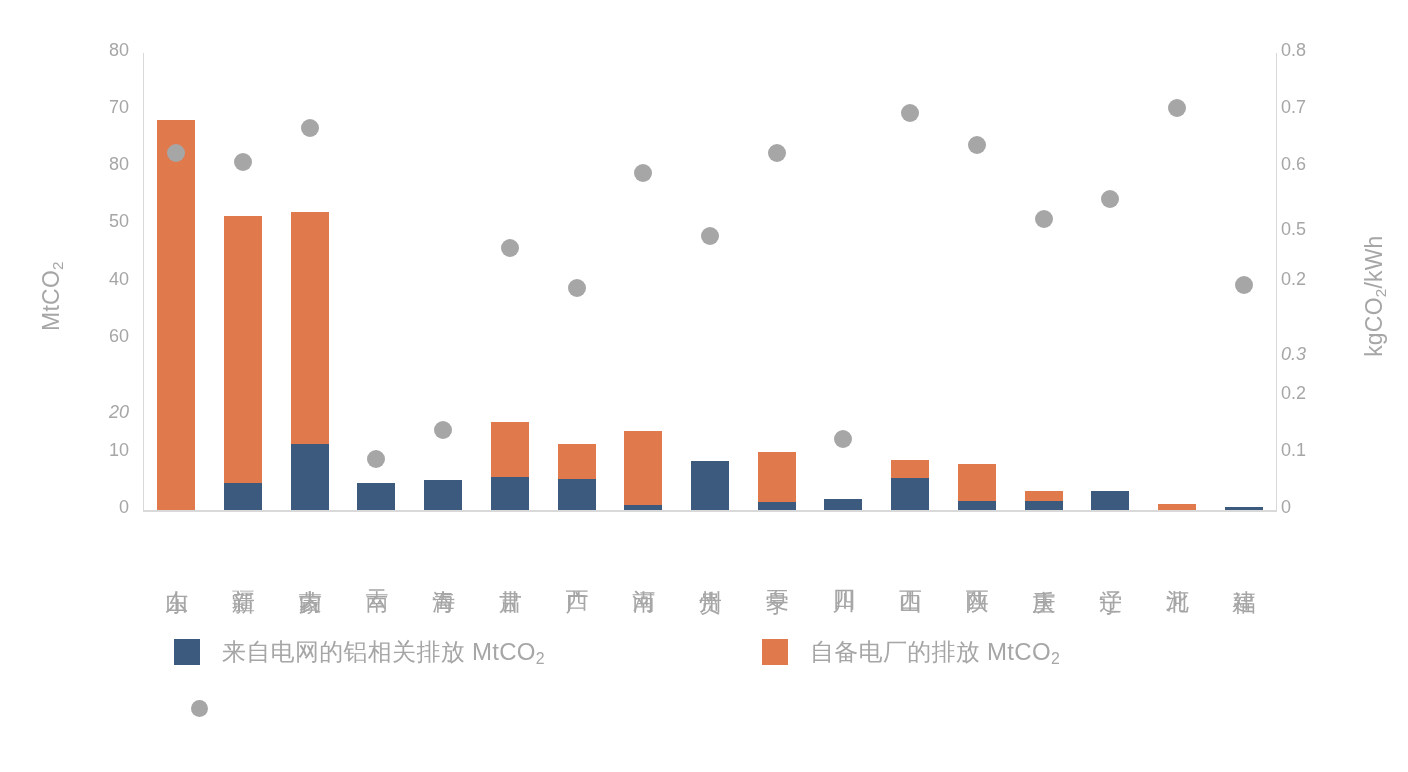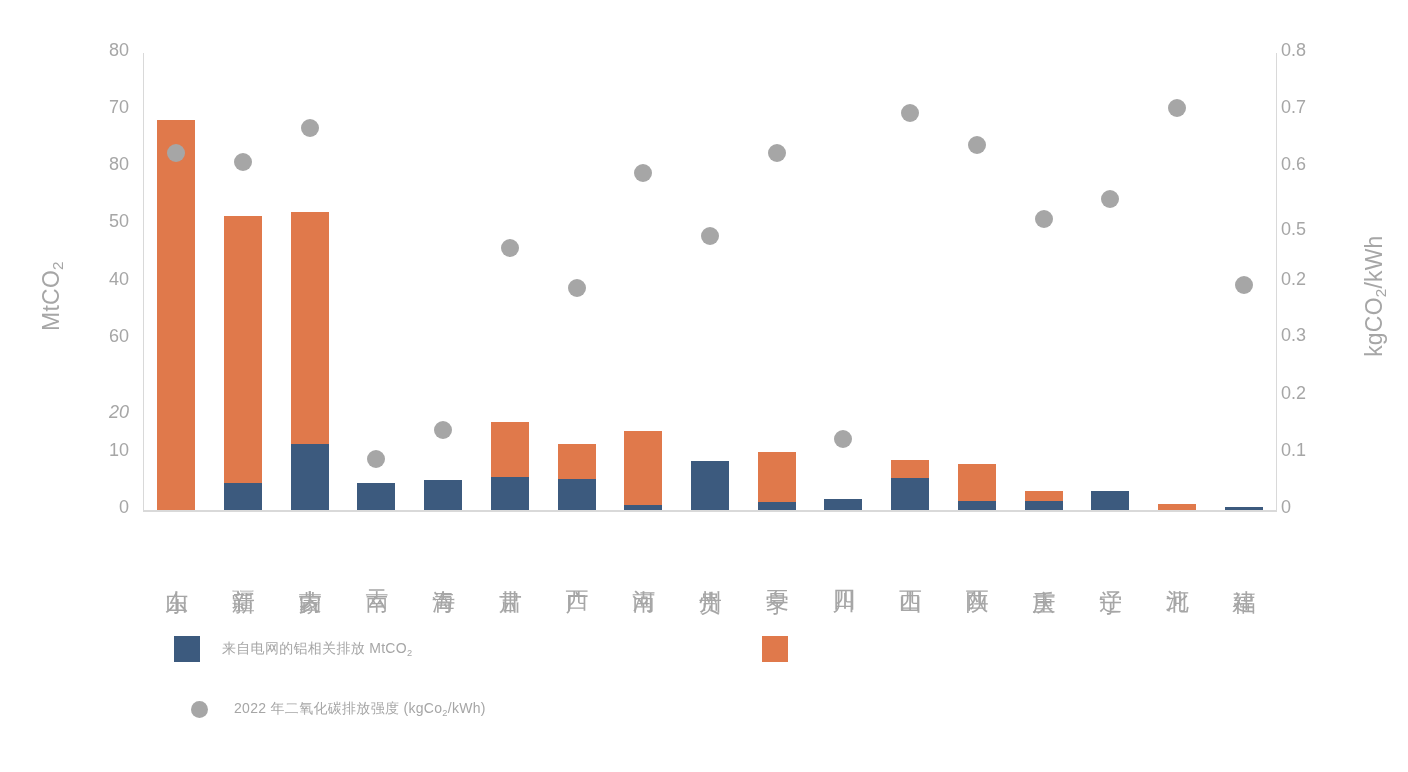--- a/index.html
+++ b/index.html
@@ -154,21 +154,21 @@
   }
   .legend-dot {
     width: 17px;
     height: 17px;
     border-radius: 50%;
     background: #a6a6a6;
     margin-left: 5px;
     margin-right: 4px;
   }
   .legend-label {
-    font-size: 14px;
+    font-size: 24px;
     color: #a6a6a6;
     margin-left: 22px;
     white-space: nowrap;
     letter-spacing: .3px;
   }
   #legend-row-grid   { left: 174px; top: 0px; }
   #legend-row-captiv { left: 762px; top: 0px; }
   #legend-row-inten  { left: 186px; top: 64px; }
 </style>
 </head>
@@ -194,21 +194,21 @@
       <div class="tick tick-left" style="top: 403px; font-style: italic;">20</div>
       <div class="tick tick-left" style="top: 440.875px;">10</div>
       <div class="tick tick-left" style="top: 498px;">0</div>
     </div>
   <div id="right-ticks">
       <div class="tick tick-right" style="top: 41px;">0.8</div>
       <div class="tick tick-right" style="top: 98.125px;">0.7</div>
       <div class="tick tick-right" style="top: 155.25px;">0.6</div>
       <div class="tick tick-right" style="top: 220px;">0.5</div>
       <div class="tick tick-right" style="top: 269.5px;">0.2</div>
-      <div class="tick tick-right" style="top: 326px;">0.3</div>
+      <div class="tick tick-right" style="top: 345px; font-style: italic;">0.3</div>
       <div class="tick tick-right" style="top: 383.75px;">0.2</div>
       <div class="tick tick-right" style="top: 440.875px;">0.1</div>
       <div class="tick tick-right" style="top: 498px;">0</div>
     </div>
 
   <div id="axis-line-left"></div>
   <div id="axis-line-right"></div>
   <div id="baseline"></div>
 
   <div id="plot">
@@ -379,20 +379,20 @@
       </div>
     </div>
 
   <div id="legend">
     <div class="legend-row" id="legend-row-grid">
       <span class="legend-swatch" style="background: rgb(60, 90, 126);"></span>
       <span class="legend-label"><span>来自电网的铝相关排放 MtCO</span><span class="sub">2</span></span>
     </div>
     <div class="legend-row" id="legend-row-captiv">
       <span class="legend-swatch" style="background: rgb(224, 121, 75);"></span>
+      <span class="legend-label"><span>自备电厂的排放 MtCO</span><span class="sub">2</span></span>
     </div>
     <div class="legend-row" id="legend-row-inten">
       <span class="legend-dot" style="background: rgb(166, 166, 166);"></span>
-      <span class="legend-label"><span>2022 年二氧化碳排放强度 (kgCo</span><span class="sub">2</span><span>/kWh)</span></span>
     </div>
   </div>
 
 </div>
 
 </body></html>

